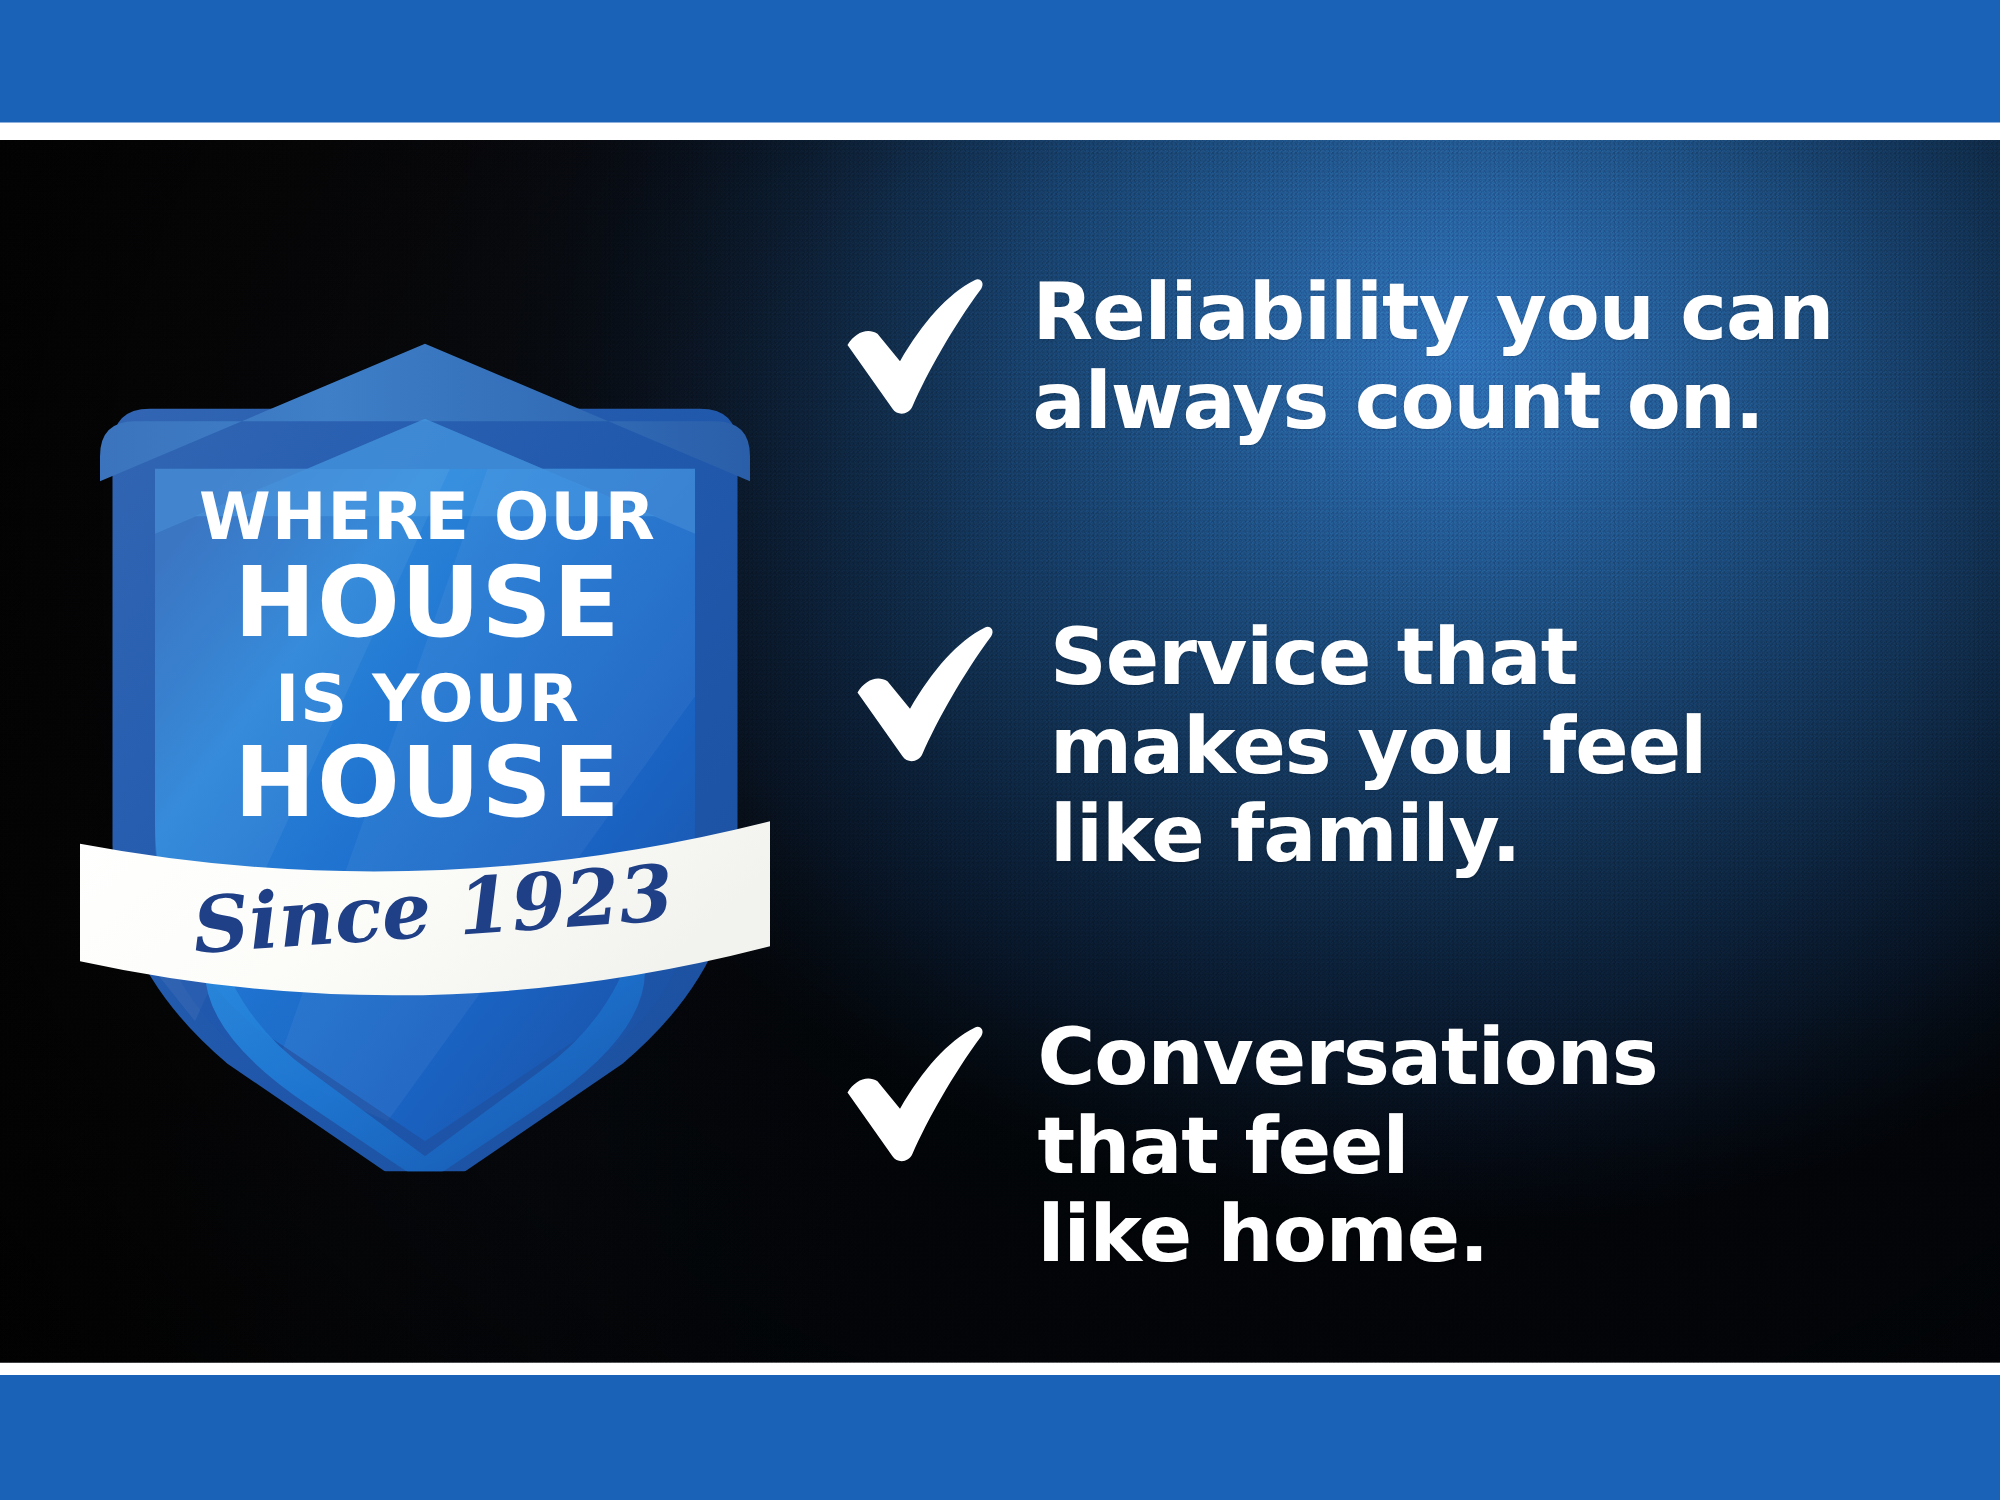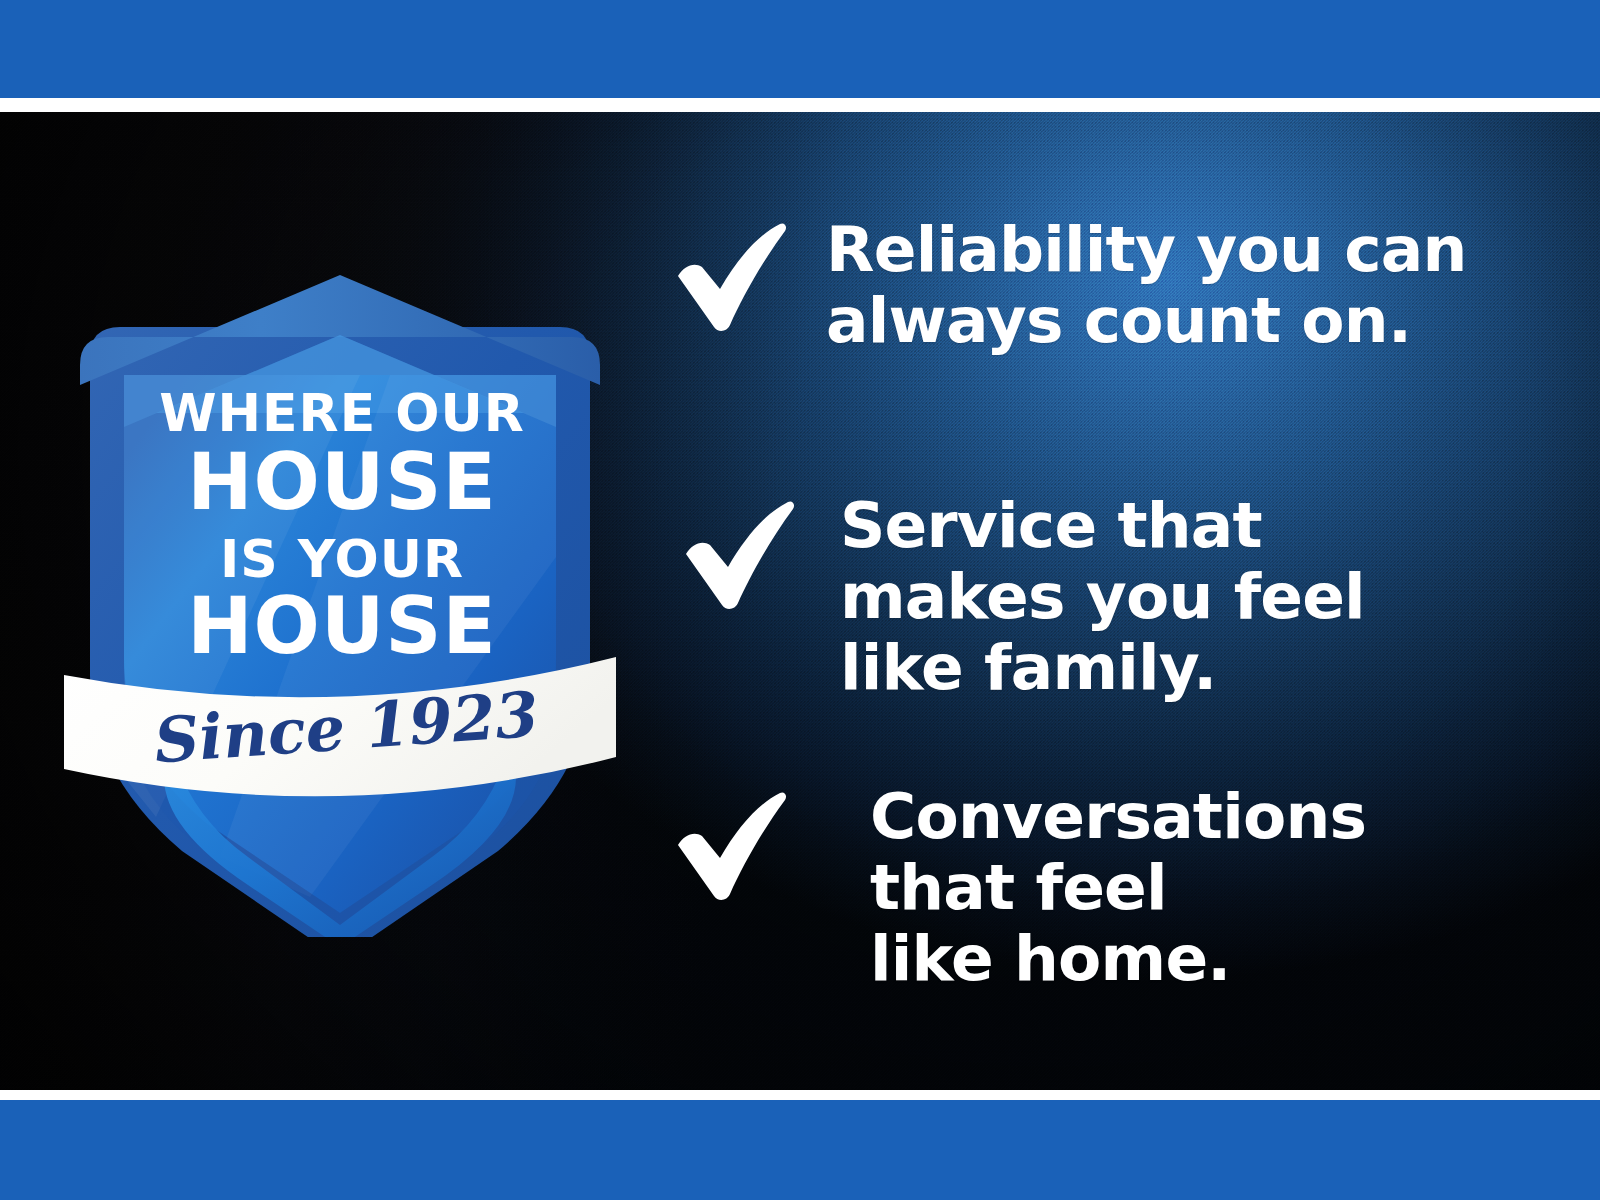--- a/index.html
+++ b/index.html
@@ -91,21 +91,21 @@
     position:absolute;
     left:672px; top:96px;
     width:900px; height:830px;
   }
   .bullet{
     position:absolute;
     display:flex; align-items:flex-start;
   }
   .bullet.b1{ left:0;  top:0;   }
   .bullet.b2{ left:8px; top:268px; }
-  .bullet.b3{ left:0;  top:559px;gap:40px; }
+  .bullet.b3{ left:0;  top:588px; }
 
   .check-icon{
     flex:0 0 auto;
     width:120px; height:116px;
     margin-right:12px;
   }
   .bullet.b1 .check-icon{ margin-top:12px; }
   .bullet.b2 .check-icon{ margin-top:22px; }
   .bullet.b3 .check-icon{ margin-top:22px; }
   .check-icon svg{ width:100%; height:100%; display:block; }

